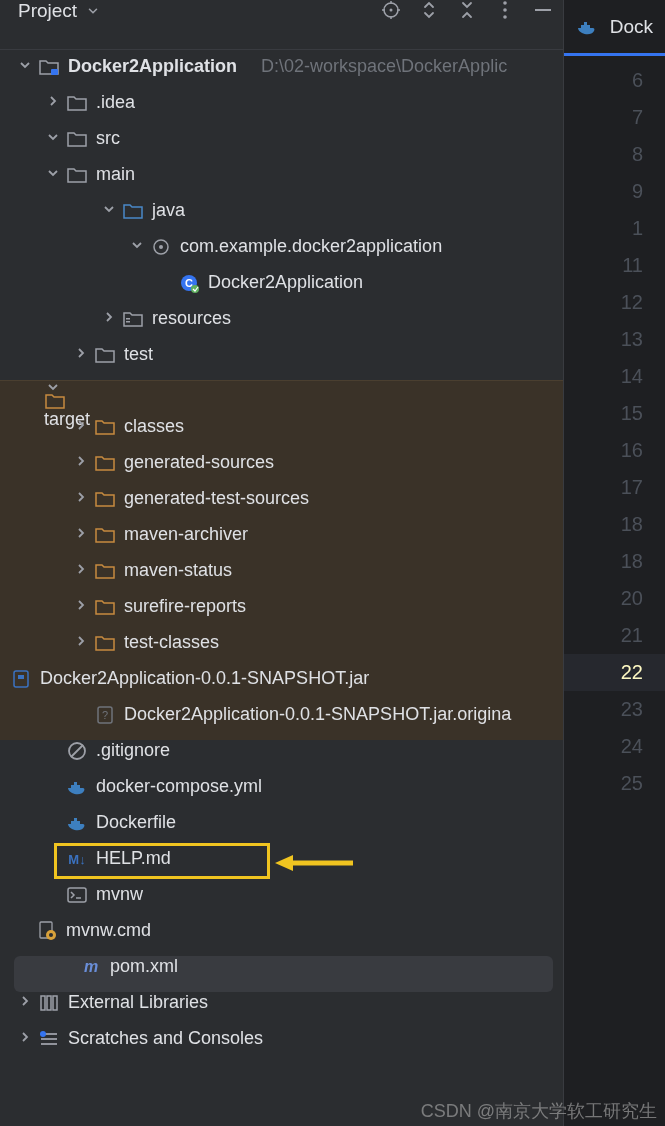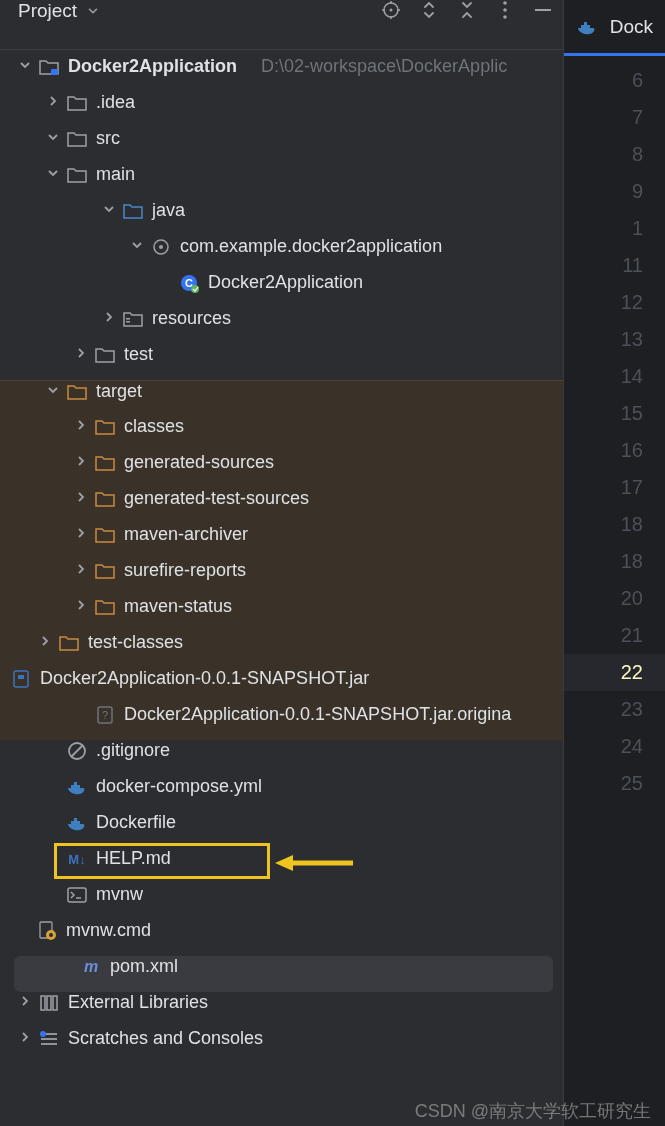--- a/index.html
+++ b/index.html
@@ -80,21 +80,21 @@
 .file-blue { color: #3d7fbf; }
 .file-md { color: #3b72c0; font-weight:700; font-size:13px;}
 .file-m { color: #6a8ed8; font-style:italic; font-weight:700; font-size:16px;}
 .file-term { color: #9da0a8; }
 .file-gear { color: #d8a13b; }
 .file-class { color: #3e8ed0; }
 .file-ban { color: #9da0a8; }
 .file-archive { color: #3b72c0; }
 .file-unknown { color: #6f737a; }
 .target-bg { background: #3a3228; }
-.target-bg.first { border-top: 1px solid #4a3f30;}
+.target-bg.first { border-top: 1px solid #4a3f30; flex-direction: column;}
 .highlighted-box {
   border: 3px solid #f0c420;
   position: absolute;
   left: 54px;
   top: 843px;
   width: 216px;
   height: 36px;
   pointer-events: none;
 }
 .arrow {
@@ -123,21 +123,21 @@
   align-items: center;
   justify-content: flex-end;
   padding-right: 22px;
   color: #4b5059;
   font-size: 20px;
 }
 .gutter-row.active { color: #fef9c3; background: #26282e;}
 .watermark {
   position: absolute;
   bottom: 3px;
-  right: 14px;
+  right: 8px;
   color: #a5a5a5;
   font-size: 18px;
   opacity: 0.65;
   pointer-events: none;
 }
 svg { display: block; }
 </style>
 </head>
 <body>
 
@@ -393,38 +393,38 @@
       <span class="chevron">
           <svg width="12" height="12" viewBox="0 0 12 12">
             <path d="M4 2l4 4-4 4" stroke="currentColor" stroke-width="1.8" fill="none"></path>
           </svg>
         </span>
       <span class="icon folder-orange">
           <svg width="20" height="16" viewBox="0 0 20 16">
             <path d="M1 2h6l2 2h10v11H1z" stroke="currentColor" stroke-width="1.5" fill="none"></path>
           </svg>
         </span>
+      <span class="label">maven-status</span>
+    </div>
+
+    <div class="tree-row target-bg" style="padding-left:72px">
+      <span class="chevron">
+          <svg width="12" height="12" viewBox="0 0 12 12">
+            <path d="M4 2l4 4-4 4" stroke="currentColor" stroke-width="1.8" fill="none"></path>
+          </svg>
+        </span>
+      <span class="icon folder-orange">
+          <svg width="20" height="16" viewBox="0 0 20 16">
+            <path d="M1 2h6l2 2h10v11H1z" stroke="currentColor" stroke-width="1.5" fill="none"></path>
+          </svg>
+        </span>
       <span class="label">surefire-reports</span>
     </div>
 
     <div class="tree-row target-bg" style="padding-left:72px">
-      <span class="chevron">
-          <svg width="12" height="12" viewBox="0 0 12 12">
-            <path d="M4 2l4 4-4 4" stroke="currentColor" stroke-width="1.8" fill="none"></path>
-          </svg>
-        </span>
-      <span class="icon folder-orange">
-          <svg width="20" height="16" viewBox="0 0 20 16">
-            <path d="M1 2h6l2 2h10v11H1z" stroke="currentColor" stroke-width="1.5" fill="none"></path>
-          </svg>
-        </span>
-      <span class="label">maven-status</span>
-    </div>
-
-    <div class="tree-row target-bg" style="padding-left:36px">
       <span class="chevron">
           <svg width="12" height="12" viewBox="0 0 12 12">
             <path d="M4 2l4 4-4 4" stroke="currentColor" stroke-width="1.8" fill="none"></path>
           </svg>
         </span>
       <span class="icon folder-orange">
           <svg width="20" height="16" viewBox="0 0 20 16">
             <path d="M1 2h6l2 2h10v11H1z" stroke="currentColor" stroke-width="1.5" fill="none"></path>
           </svg>
         </span>

